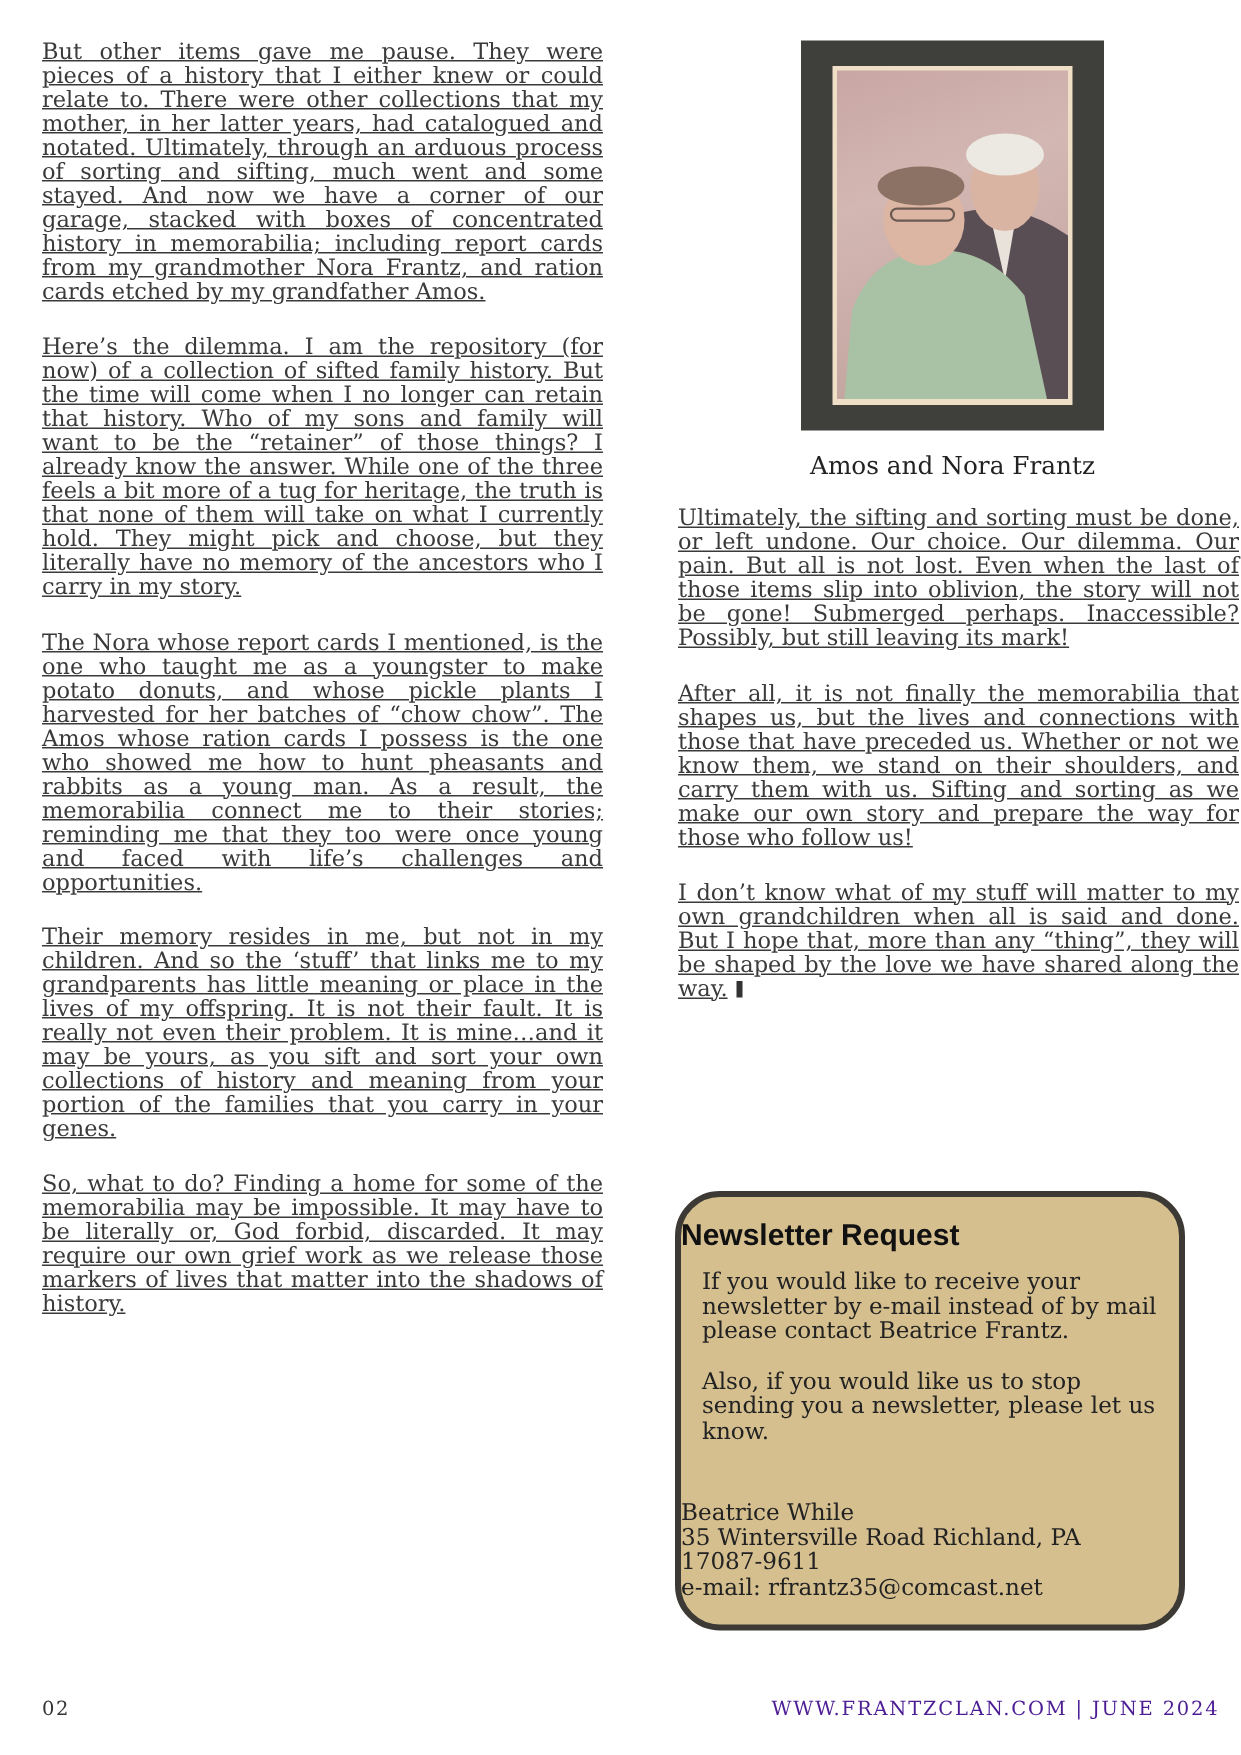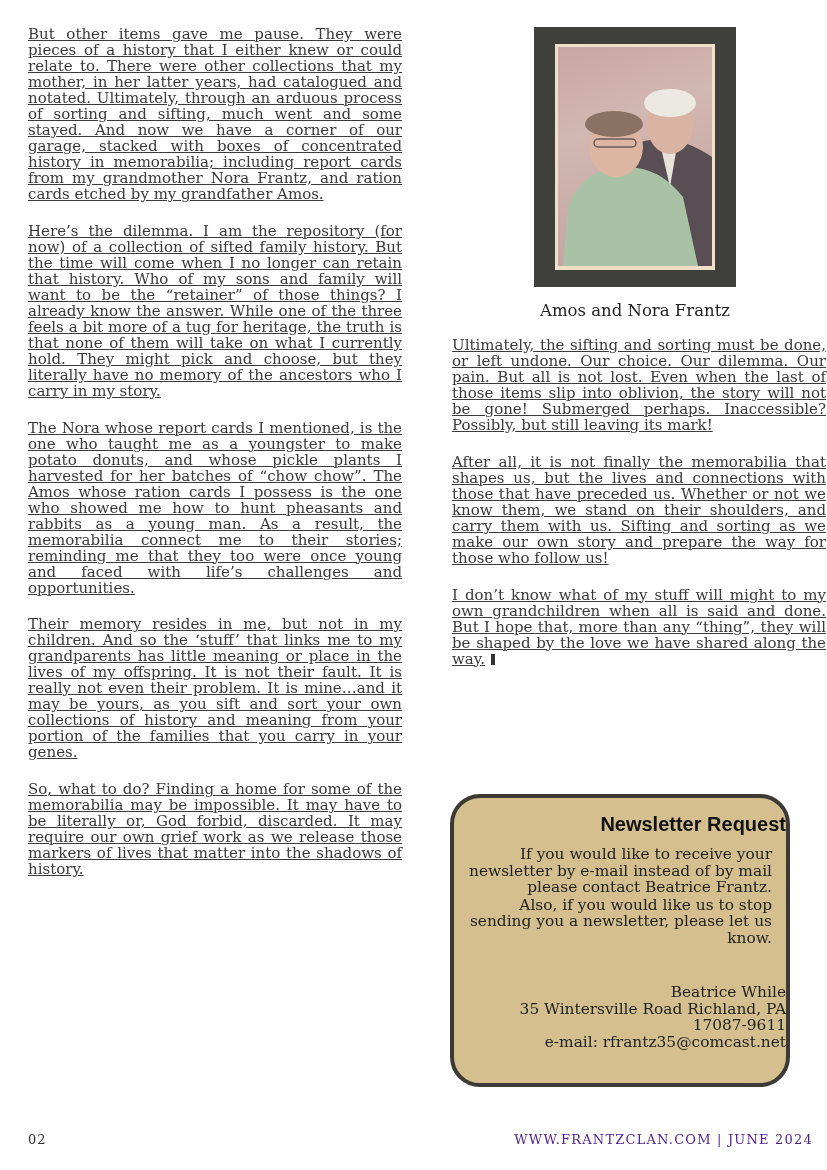--- a/index.html
+++ b/index.html
@@ -14,25 +14,25 @@
   .photo-mat { position: absolute; left: 21px; top: 17px; width: 160px; height: 226px;
                background: #eedfc6; }
   .photo { position: absolute; left: 3px; top: 3px; width: 154px; height: 219px;
            background: linear-gradient(160deg, #c8a6a3 0%, #d3b7b2 35%, #bfa09b 100%); overflow: hidden; }
   .caption { position: absolute; left: 500px; top: 301px; width: 270px; text-align: center;
              font-size: 16.5px; color: #222; }
   .end-mark { display: inline-block; width: 4px; height: 11px; background: #333; margin-left: 6px;
               vertical-align: -1px; }
   .newsletter { position: absolute; left: 450px; top: 794px; width: 332px; height: 285px;
                 background: #d5bf8e; border: 4px solid #3d3a35; border-radius: 30px;
-                text-align: right; color: #222; }
+                text-align: left; color: #222; }
   .nl-title { font-family: "Liberation Sans", sans-serif; font-weight: bold; font-size: 20px;
               margin-top: 15px; color: #111; }
   .nl-text { font-size: 15.4px; line-height: 16.5px; margin: 10px 14px 0 14px; }
-  .nl-text2 { margin-top: 1px; }
+  .nl-text2 { margin-top: 17px; }
   .nl-contact { margin-top: 38px; font-size: 15.4px; line-height: 16.5px; }
   .footer-left { position: absolute; left: 28px; top: 1132px; font-size: 13px; letter-spacing: 1px; color: #333; }
   .footer-right { position: absolute; right: 14px; top: 1132px; font-size: 13px; letter-spacing: 1.2px; color: #4c1d95; }
 </style>
 </head>
 <body>
 
 <div class="col col-left">
   <p>But other items gave me pause. They were pieces of a history that I either knew or could relate to. There were other collections that my mother, in her latter years, had catalogued and notated. Ultimately, through an arduous process of sorting and sifting, much went and some stayed. And now we have a corner of our garage, stacked with boxes of concentrated history in memorabilia; including report cards from my grandmother Nora Frantz, and ration cards etched by my grandfather Amos.</p>
   <p>Here’s the dilemma. I am the repository (for now) of a collection of sifted family history. But the time will come when I no longer can retain that history. Who of my sons and family will want to be the “retainer” of those things? I already know the answer. While one of the three feels a bit more of a tug for heritage, the truth is that none of them will take on what I currently hold. They might pick and choose, but they literally have no memory of the ancestors who I carry in my story.</p>
@@ -58,21 +58,21 @@
       </svg>
     </div>
   </div>
 </div>
 
 <div class="caption">Amos and Nora Frantz</div>
 
 <div class="col col-right">
   <p>Ultimately, the sifting and sorting must be done, or left undone. Our choice. Our dilemma. Our pain. But all is not lost. Even when the last of those items slip into oblivion, the story will not be gone! Submerged perhaps. Inaccessible? Possibly, but still leaving its mark!</p>
   <p>After all, it is not finally the memorabilia that shapes us, but the lives and connections with those that have preceded us. Whether or not we know them, we stand on their shoulders, and carry them with us. Sifting and sorting as we make our own story and prepare the way for those who follow us!</p>
-  <p><span>I don’t know what of my stuff will might to my own grandchildren when all is said and done. But I hope that, more than any “thing”, they will be shaped by the love we have shared along the way.</span><span class="end-mark"></span></p>
+  <p><span>I don’t know what of my stuff will matter to my own grandchildren when all is said and done. But I hope that, more than any “thing”, they will be shaped by the love we have shared along the way.</span><span class="end-mark"></span></p>
 </div>
 
 <div class="newsletter" style="background: rgb(213, 191, 142); border-color: rgb(61, 58, 53);">
   <div class="nl-title">Newsletter Request</div>
   <div class="nl-text">If you would like to receive your newsletter by e-mail instead of by mail please contact Beatrice Frantz.</div>
   <div class="nl-text nl-text2">Also, if you would like us to stop sending you a newsletter, please let us know.</div>
   <div class="nl-contact">
     <div>Beatrice While</div>
     <div>35 Wintersville Road Richland, PA</div>
     <div>17087-9611</div>

